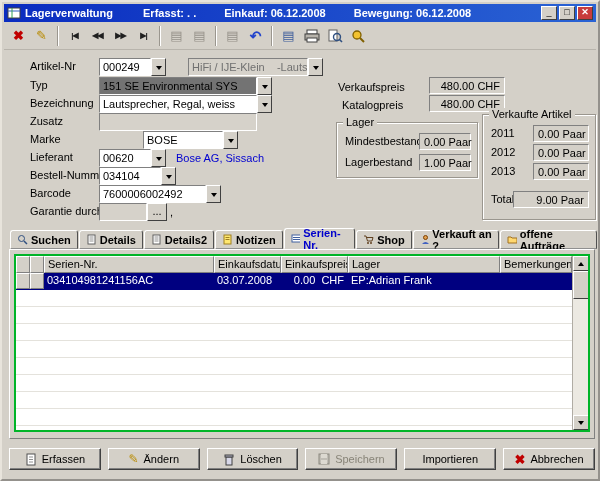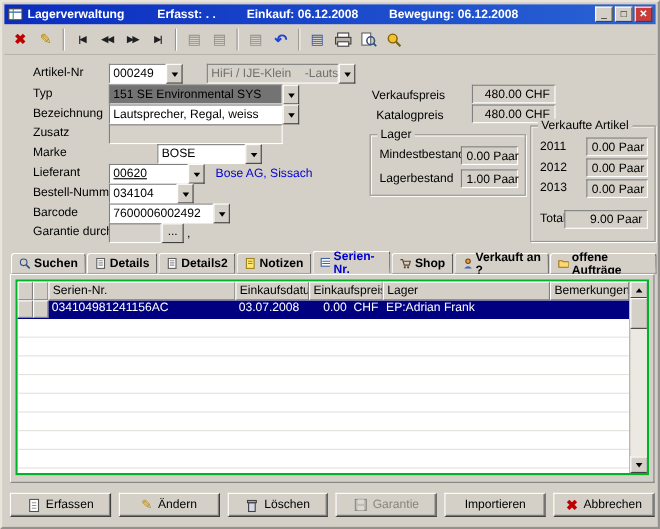--- a/index.html
+++ b/index.html
@@ -229,38 +229,38 @@
     <span class="flabel" style="top:81px">Marke</span>
     <div class="frow" style="top:81px">
       <input class="field" style="width: 80px; margin-left: 44px;" value="BOSE">
       <span class="dd">
           <i></i>
         </span>
     </div>
 
     <span class="flabel" style="top:99px">Lieferant</span>
     <div class="frow" style="top:99px">
-      <input class="field" style="width: 72px; text-decoration: underline;" value="00620">
+      <input class="field" style="width: 52px;" value="00620">
       <span class="dd">
           <i></i>
         </span>
       <span class="bluename">Bose AG, Sissach</span>
     </div>
 
     <span class="flabel" style="top:117px">Bestell-Nummer</span>
     <div class="frow" style="top:117px">
       <input class="field" style="width: 62px;" value="034104">
       <span class="dd">
           <i></i>
         </span>
     </div>
 
     <span class="flabel" style="top:135px">Barcode</span>
     <div class="frow" style="top:135px">
-      <input class="field" style="width: 95px;" value="7600006002492">
+      <input class="field" style="width: 107px;" value="7600006002492">
       <span class="dd">
           <i></i>
         </span>
     </div>
 
     <span class="flabel" style="top:153px">Garantie durch</span>
     <div class="frow" style="top:153px">
       <input class="field grayed" style="width: 48px;" value="">
       <span class="smallbtn">...</span>
       <span class="suffix">,</span>
@@ -433,21 +433,21 @@
           <rect x="2" y="2" width="8" height="2" fill="#b0b0c0" stroke="#404040"></rect>
         </svg>
       <span>Löschen</span>
     </button>
     <button class="btn disabled">
       <svg class="bic" width="12" height="12">
           <rect x="1" y="1" width="10" height="10" fill="#c0bdb5" stroke="#8a877f"></rect>
           <rect x="3" y="1" width="6" height="4" fill="#dcd9d1"></rect>
           <rect x="3" y="7" width="6" height="4" fill="#dcd9d1"></rect>
         </svg>
-      <span>Garantie</span>
+      <span>Speichern</span>
     </button>
     <button class="btn">
       <span>Importieren</span>
     </button>
     <button class="btn">
       <span class="g-red">✖</span>
       <span>Abbrechen</span>
     </button>
   </div>
 

